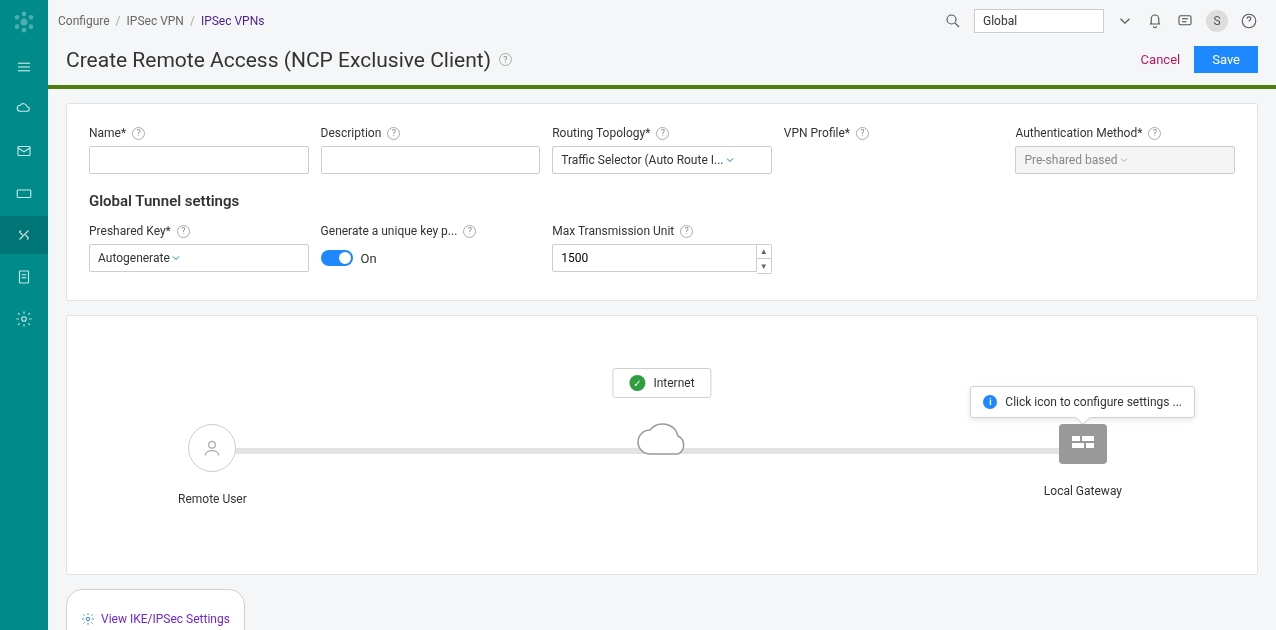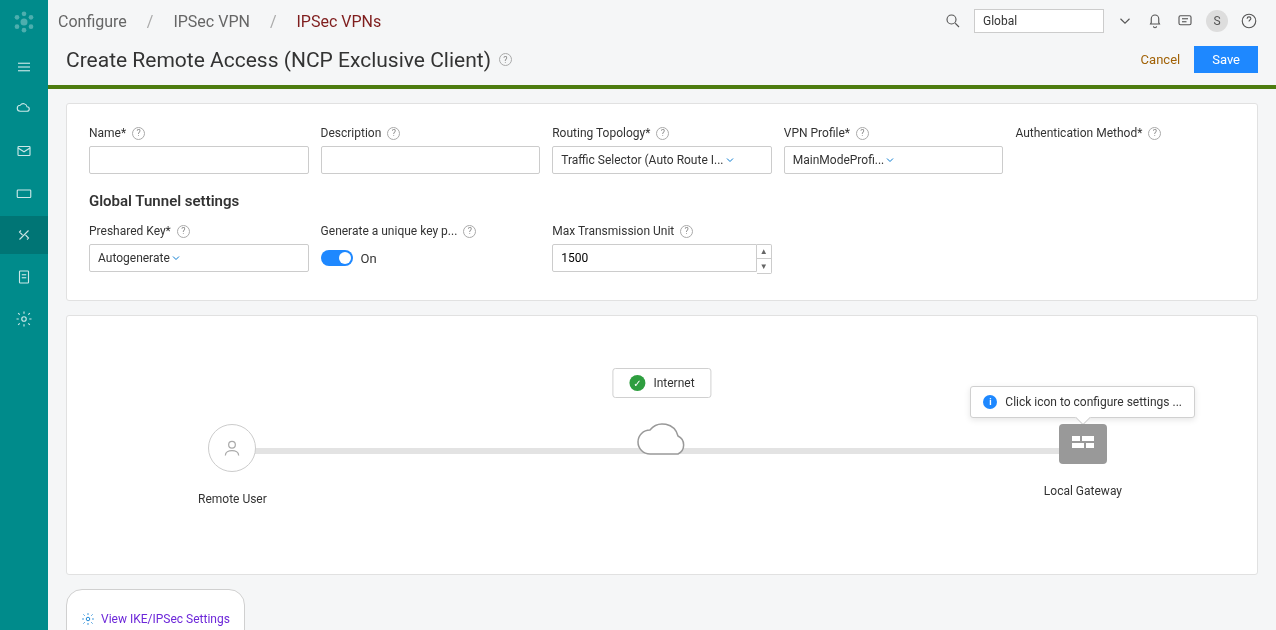--- a/index.html
+++ b/index.html
@@ -5,31 +5,31 @@
 *{box-sizing:border-box;margin:0;padding:0;font-family:-apple-system,BlinkMacSystemFont,"Segoe UI",Roboto,sans-serif}
 body{background:#f5f6f7;color:#333;font-size:13px}
 .app{display:flex;min-height:630px}
 .sidebar{width:48px;background:#008b8b;display:flex;flex-direction:column;align-items:center;padding-top:8px;gap:4px;flex-shrink:0}
 .sidebar .logo{width:28px;height:28px;margin-bottom:8px;opacity:.6}
 .sidebar .nav-item{width:48px;height:38px;display:flex;align-items:center;justify-content:center;cursor:pointer}
 .sidebar .nav-item svg{width:18px;height:18px;stroke:#fff;fill:none;stroke-width:1.5;opacity:.8}
 .sidebar .nav-item.active{background:#007575}
 .main{flex:1;display:flex;flex-direction:column;overflow:hidden}
 .topbar{height:42px;display:flex;align-items:center;padding:0 18px 0 10px;gap:12px}
-.breadcrumbs{flex:0 0 auto;font-size:16px;color:#666;display:flex;gap:20px}
+.breadcrumbs{flex:0 0 auto;font-size:12px;color:#666;display:flex;gap:6px}
 .breadcrumbs .sep{color:#aaa}
-.breadcrumbs .current{color:#7f1d1d}
+.breadcrumbs .current{color:#4c1d95}
 .topbar .spacer{flex:1}
 .topbar .ic{width:18px;height:18px;stroke:#555;fill:none;stroke-width:1.5;cursor:pointer}
 .scope{width:130px;height:24px;border:1px solid #ccc;background:#fff;padding:2px 8px;font-size:12px;display:flex;align-items:center}
 .avatar{width:22px;height:22px;border-radius:50%;background:#ddd;display:flex;align-items:center;justify-content:center;font-size:12px;color:#555}
 .header{padding:4px 18px 12px;border-bottom:4px solid #4d7c0f;display:flex;align-items:center}
 .header h1{font-size:21px;font-weight:400;color:#333;display:flex;align-items:center;gap:8px}
 .header .actions{margin-left:auto;display:flex;gap:14px;align-items:center}
-.link-btn{color:#a16207;cursor:pointer;font-size:13px}
+.link-btn{color:#be185d;cursor:pointer;font-size:13px}
 .btn-primary{background:#1e88ff;color:#fff;border:none;padding:6px 18px;border-radius:0;font-size:13px;cursor:pointer}
 .content{flex:1;padding:14px 18px;overflow:auto}
 .card{background:#fff;border:1px solid #e1e1e1;border-radius:3px;padding:22px 22px 26px;margin-bottom:14px}
 .form-row{display:flex;gap:12px;flex-wrap:wrap}
 .field{flex:1;min-width:200px;display:flex;flex-direction:column;gap:6px}
 .field label{font-size:12px;color:#333;display:flex;align-items:center;gap:6px}
 .help{width:13px;height:13px;border:1px solid #aaa;border-radius:50%;display:inline-flex;align-items:center;justify-content:center;font-size:9px;color:#888}
 .input,.select{height:28px;border:1px solid #ccc;border-radius:2px;padding:0 8px;font-size:12px;background:#fff;width:100%;display:flex;align-items:center;justify-content:flex-start;cursor:pointer}
 .select.disabled{background:#f5f5f5;color:#888}
 .select .chev{width:12px;height:12px;stroke:#0a7bd1;stroke-width:2;fill:none}
@@ -44,21 +44,21 @@
 .stepper .btns div{width:14px;height:14px;display:flex;align-items:center;justify-content:center;font-size:8px;color:#666;cursor:pointer}
 .stepper .btns div:first-child{border-bottom:1px solid #ccc}
 .diagram{position:relative;height:210px;padding-top:30px}
 .internet-badge{position:absolute;top:30px;left:50%;transform:translateX(-50%);background:#fff;border:1px solid #d0d0d0;border-radius:3px;padding:6px 16px;display:flex;align-items:center;gap:8px;font-size:12px}
 .check{width:16px;height:16px;background:#2e9e3f;border-radius:50%;display:flex;align-items:center;justify-content:center;color:#fff;font-size:10px}
 .tooltip{position:absolute;top:48px;right:40px;background:#fff;border:1px solid #d0d0d0;border-radius:3px;padding:8px 12px;font-size:12px;display:flex;align-items:center;gap:8px;box-shadow:0 2px 6px rgba(0,0,0,.1)}
 .tooltip::after{content:"";position:absolute;bottom:-6px;left:50%;transform:translateX(-50%) rotate(45deg);width:10px;height:10px;background:#fff;border-right:1px solid #d0d0d0;border-bottom:1px solid #d0d0d0}
 .info-dot{width:14px;height:14px;background:#1e88ff;border-radius:50%;display:flex;align-items:center;justify-content:center;color:#fff;font-size:9px;font-weight:bold}
 .line{position:absolute;top:110px;left:140px;right:140px;height:6px;background:#e3e3e3;border-radius:3px}
 .node{position:absolute;top:86px;display:flex;flex-direction:column;align-items:center;gap:12px}
-.node.left{left:109px}
+.node.left{left:89px}
 .node.right{right:113px}
 .node-circle{width:48px;height:48px;border:1px solid #ccc;border-radius:50%;background:#fff;display:flex;align-items:center;justify-content:center;cursor:pointer}
 .node-box{width:48px;height:40px;background:#999;border-radius:4px;display:flex;align-items:center;justify-content:center;cursor:pointer}
 .node-label{font-size:12px;color:#333;margin-top:8px}
 .cloud{position:absolute;top:80px;left:50%;transform:translateX(-50%)}
 .bottom-btn{display:inline-flex;align-items:center;gap:6px;background:#fff;border:1px solid #d0d0d0;border-radius:16px;padding:22px 14px;font-size:12px;color:#6d28d9;cursor:pointer}
 .gear-sm{width:14px;height:14px;stroke:#0a7bd1;fill:none;stroke-width:1.5}
 </style>
 </head>
 <body>
@@ -193,32 +193,32 @@
                 <svg class="chev" viewBox="0 0 24 24">
                   <polyline points="6 9 12 15 18 9"></polyline>
                 </svg>
               </div>
           </div>
           <div class="field">
             <label>
                 <span>VPN Profile*</span>
                 <span class="help">?</span>
               </label>
-            <div class="select">
-                <span>MainModeProfi...</span>
+          </div>
+          <div class="field">
+            <label>
+                <span>Authentication Method*</span>
+                <span class="help">?</span>
+              </label>
+            <div class="select disabled">
+                <span>Pre-shared based</span>
                 <svg class="chev" viewBox="0 0 24 24">
                   <polyline points="6 9 12 15 18 9"></polyline>
                 </svg>
               </div>
-          </div>
-          <div class="field">
-            <label>
-                <span>Authentication Method*</span>
-                <span class="help">?</span>
-              </label>
           </div>
         </div>
 
         <div class="section-title">Global Tunnel settings</div>
 
         <div class="form-row">
           <div class="field">
             <label>
                 <span>Preshared Key*</span>
                 <span class="help">?</span>

